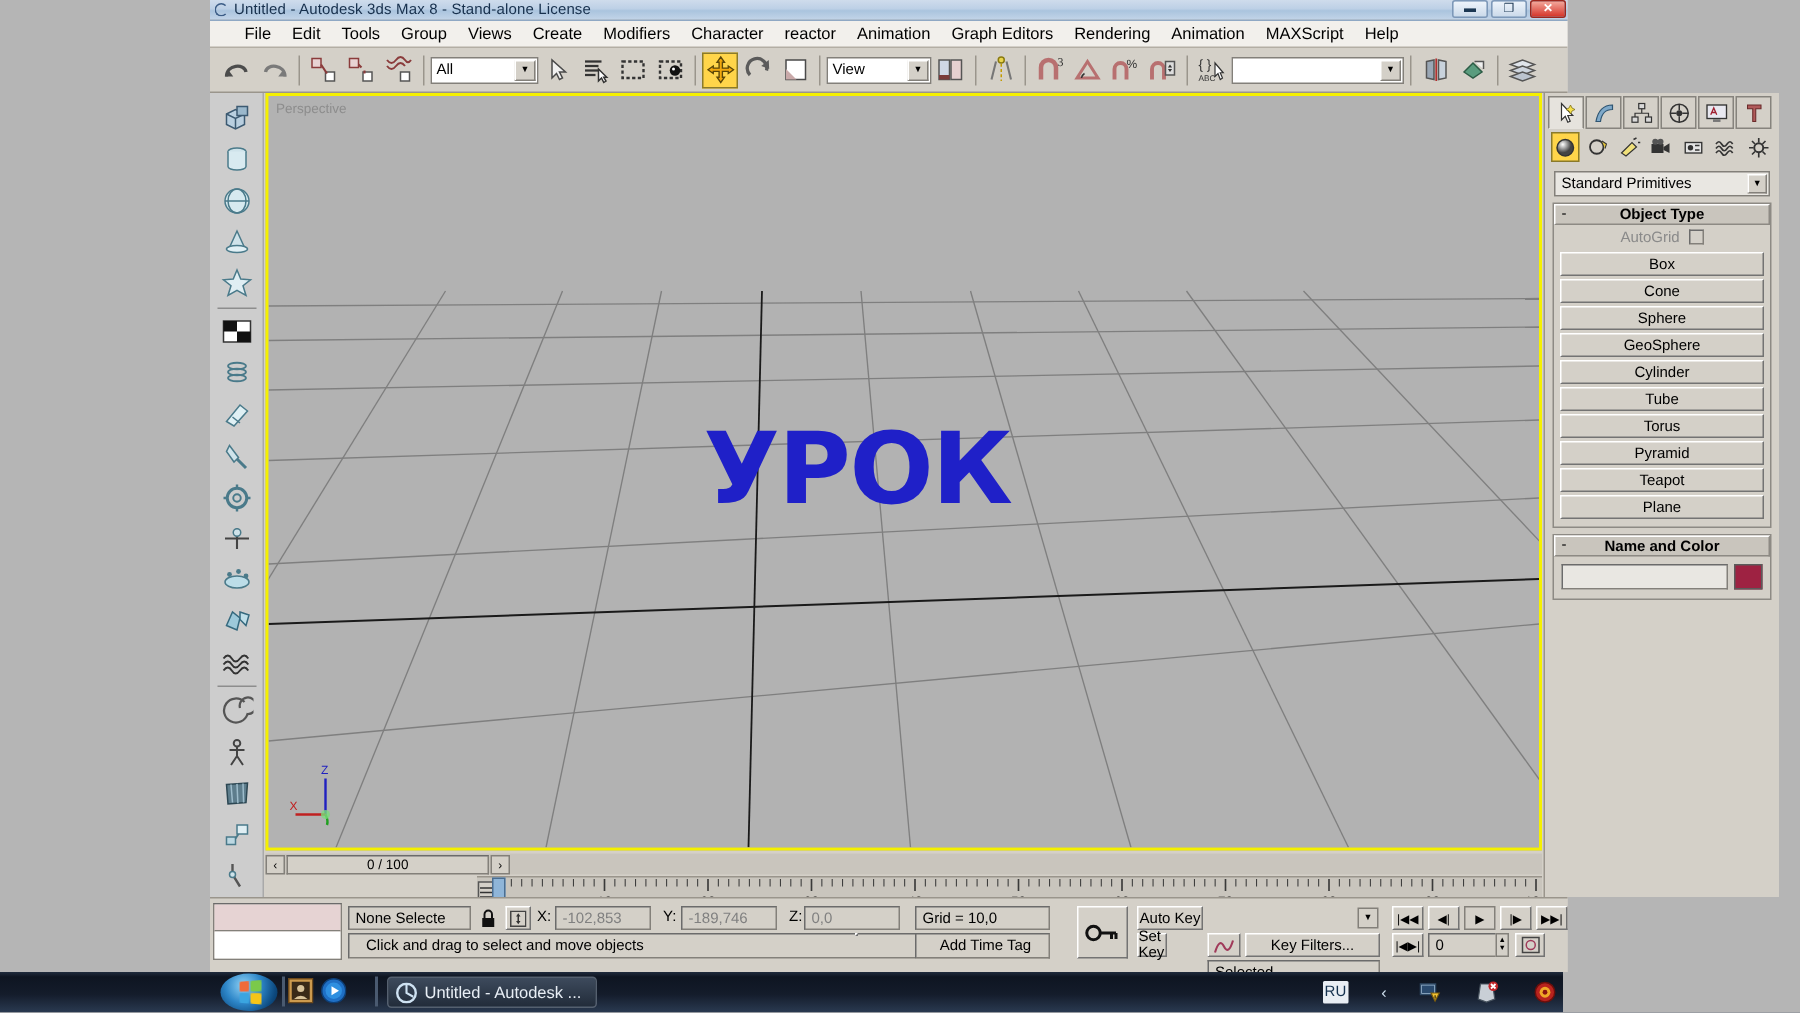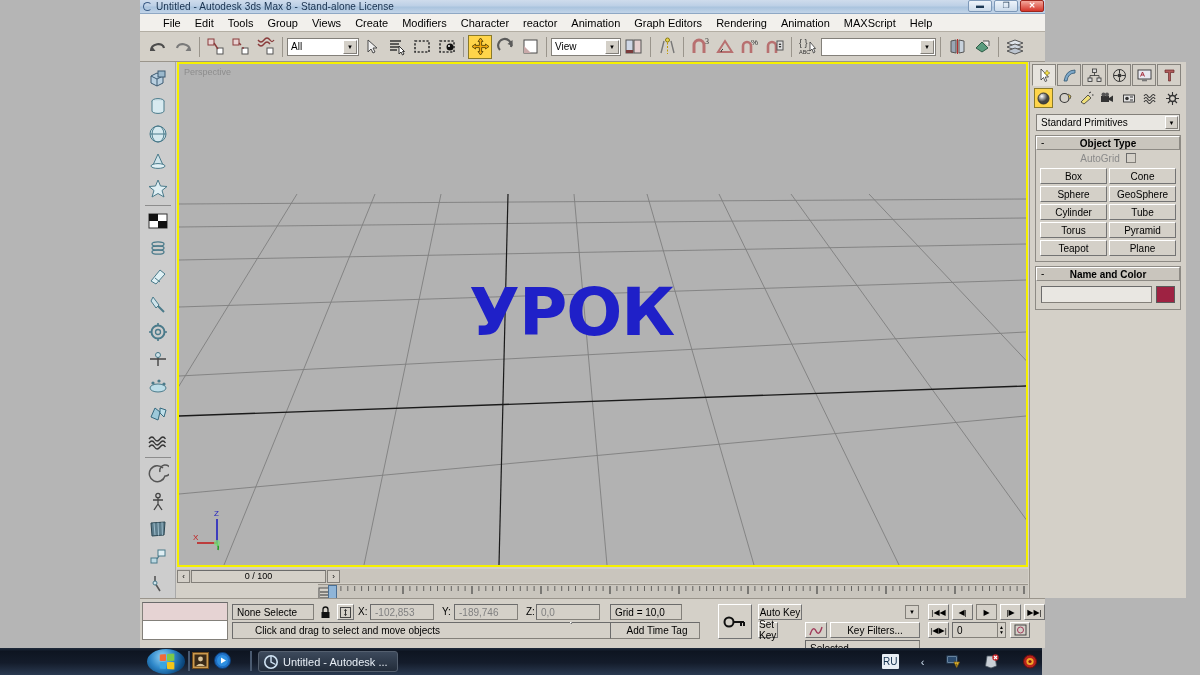--- a/index.html
+++ b/index.html
@@ -106,41 +106,41 @@
                      border:1px solid #83807a; border-top-color:#fff; border-left-color:#fff;
                      display:flex; align-items:center; justify-content:center; font-size:6px; }
   .rollout { margin:4px 5px 0 5px; border:1px solid #8d8a84; background:#d4d0c8; }
   .rollout-hdr { height:14px; background:#c9c5bd; border:1px solid #fff; border-right-color:#8d8a84;
                  border-bottom-color:#8d8a84; display:flex; align-items:center; position:relative; }
   .rollout-hdr .minus { position:absolute; left:4px; font-size:10px; line-height:1; }
   .rollout-hdr .ttl { width:100%; text-align:center; font-size:10px; font-weight:bold; }
   .autogrid { display:flex; align-items:center; justify-content:center; gap:6px; height:16px; font-size:10px; color:#8a8a8a; }
   .chk { width:10px; height:10px; background:#d4d0c8; border:1px solid #83807a;
          border-top-color:#6b6b6b; border-left-color:#6b6b6b; }
-  .objgrid { display:grid; grid-template-columns:1fr 1fr; gap:2px; padding:2px 4px 5px 4px;text-align:center; }
+  .objgrid { display:grid; grid-template-columns:1fr; gap:2px; padding:2px 4px 5px 4px;text-align:center; }
   .objbtn { height:16px; background:#d4d0c8; border:1px solid #fff; border-right-color:#737373;
             border-bottom-color:#737373; display:flex; align-items:center; justify-content:center;
             font-size:10px; }
   .namerow { display:flex; gap:4px; padding:5px 5px 6px 5px; }
   .namefield { flex:1; height:17px; background:#e9e7e2; border:1px solid #83807a;
                border-top-color:#6b6b6b; border-left-color:#6b6b6b; }
   .colorswatch { width:19px; height:17px; border:1px solid #5b5b5b; }
 
   
   .bottombar { position:absolute; left:0; top:598px; width:905px; height:50px; background:#d4d0c8;
                border-top:1px solid #9a958c; }
   .mini-listener { position:absolute; left:2px; top:3px; width:86px; height:38px; border:1px solid #83807a;
                    border-top-color:#6b6b6b; }
   .ml-pink { height:18px; background:#e6d3d3; border-bottom:1px solid #83807a; }
   .ml-white { height:18px; background:#fff; }
   .fld { background:#d4d0c8; border:1px solid #83807a; border-top-color:#6b6b6b; border-left-color:#6b6b6b;
          display:flex; align-items:center; padding-left:4px; font-size:10px; color:#808080; }
   .btnflat { background:#d4d0c8; border:1px solid #fff; border-right-color:#737373; border-bottom-color:#737373;
              display:flex; align-items:center; justify-content:center; font-size:10px; }
-  .statusline { position:absolute; font-size:10px; display:flex; align-items:center; padding-left:22px;
+  .statusline { position:absolute; font-size:10px; display:flex; align-items:center; padding-left:11px;
                 background:#d4d0c8; border:1px solid #83807a; border-top-color:#6b6b6b; border-left-color:#6b6b6b; }
 
   
   .taskbar { position:absolute; left:0; top:648px; width:1200px; height:27px;
              background:linear-gradient(to bottom,#1f2b3c 0%,#0e1521 12%,#141c2b 55%,#2a3a51 100%); }
   .startorb { position:absolute; left:147px; top:1px; width:38px; height:25px; border-radius:50%;
               background:radial-gradient(circle at 40% 32%,#8fd2f6 0%,#2d86c8 42%,#0d4a80 75%,#062c50 100%);
               display:flex; align-items:center; justify-content:center; }
   .orb-flag { width:15px; height:15px; display:grid; grid-template-columns:1fr 1fr; grid-template-rows:1fr 1fr;
               gap:1.5px; transform:perspective(25px) rotateY(-14deg); }
@@ -697,21 +697,21 @@
 
       <div style="position:absolute;left:218px;top:7px;font-size:10px;">X:</div>
       <div class="fld" style="position:absolute;left:230px;top:5px;width:64px;height:16px;">-102,853</div>
 
       <div style="position:absolute;left:302px;top:7px;font-size:10px;">Y:</div>
       <div class="fld" style="position:absolute;left:314px;top:5px;width:64px;height:16px;">-189,746</div>
 
       <div style="position:absolute;left:386px;top:7px;font-size:10px;">Z:</div>
       <div class="fld" style="position:absolute;left:396px;top:5px;width:64px;height:16px;">0,0</div>
 
-      <div class="fld" style="position:absolute;left:470px;top:5px;width:72px;height:16px;color:#000;">Grid = 10,0</div>
+      <div class="fld" style="position:absolute;left:470px;top:5px;width:90px;height:16px;color:#000;">Grid = 10,0</div>
 
       <div class="statusline" style="left:92px; top:23px; width:468px; height:17px; color:#000;">Click and drag to select and move objects</div>
       <div class="btnflat" style="position:absolute;left:430px;top:23px;width:0;height:0;"></div>
       <div class="btnflat" style="position:absolute;left:430px;top:23px;width:0;height:0;"></div>
       <div class="fld" style="position:absolute;left:470px;top:23px;width:90px;height:17px;color:#000;justify-content:center;">Add Time Tag</div>
 
       <div class="btnflat" style="position:absolute;left:578px;top:5px;width:34px;height:35px;">
         <svg width="24" height="14" viewBox="0 0 24 14">
           <circle cx="6" cy="7" r="4.5" fill="none" stroke="#111" stroke-width="2"></circle>
           <path d="M10 7 L21 7 M18 7 L18 11 M21 7 L21 11" stroke="#111" stroke-width="2" fill="none"></path>

